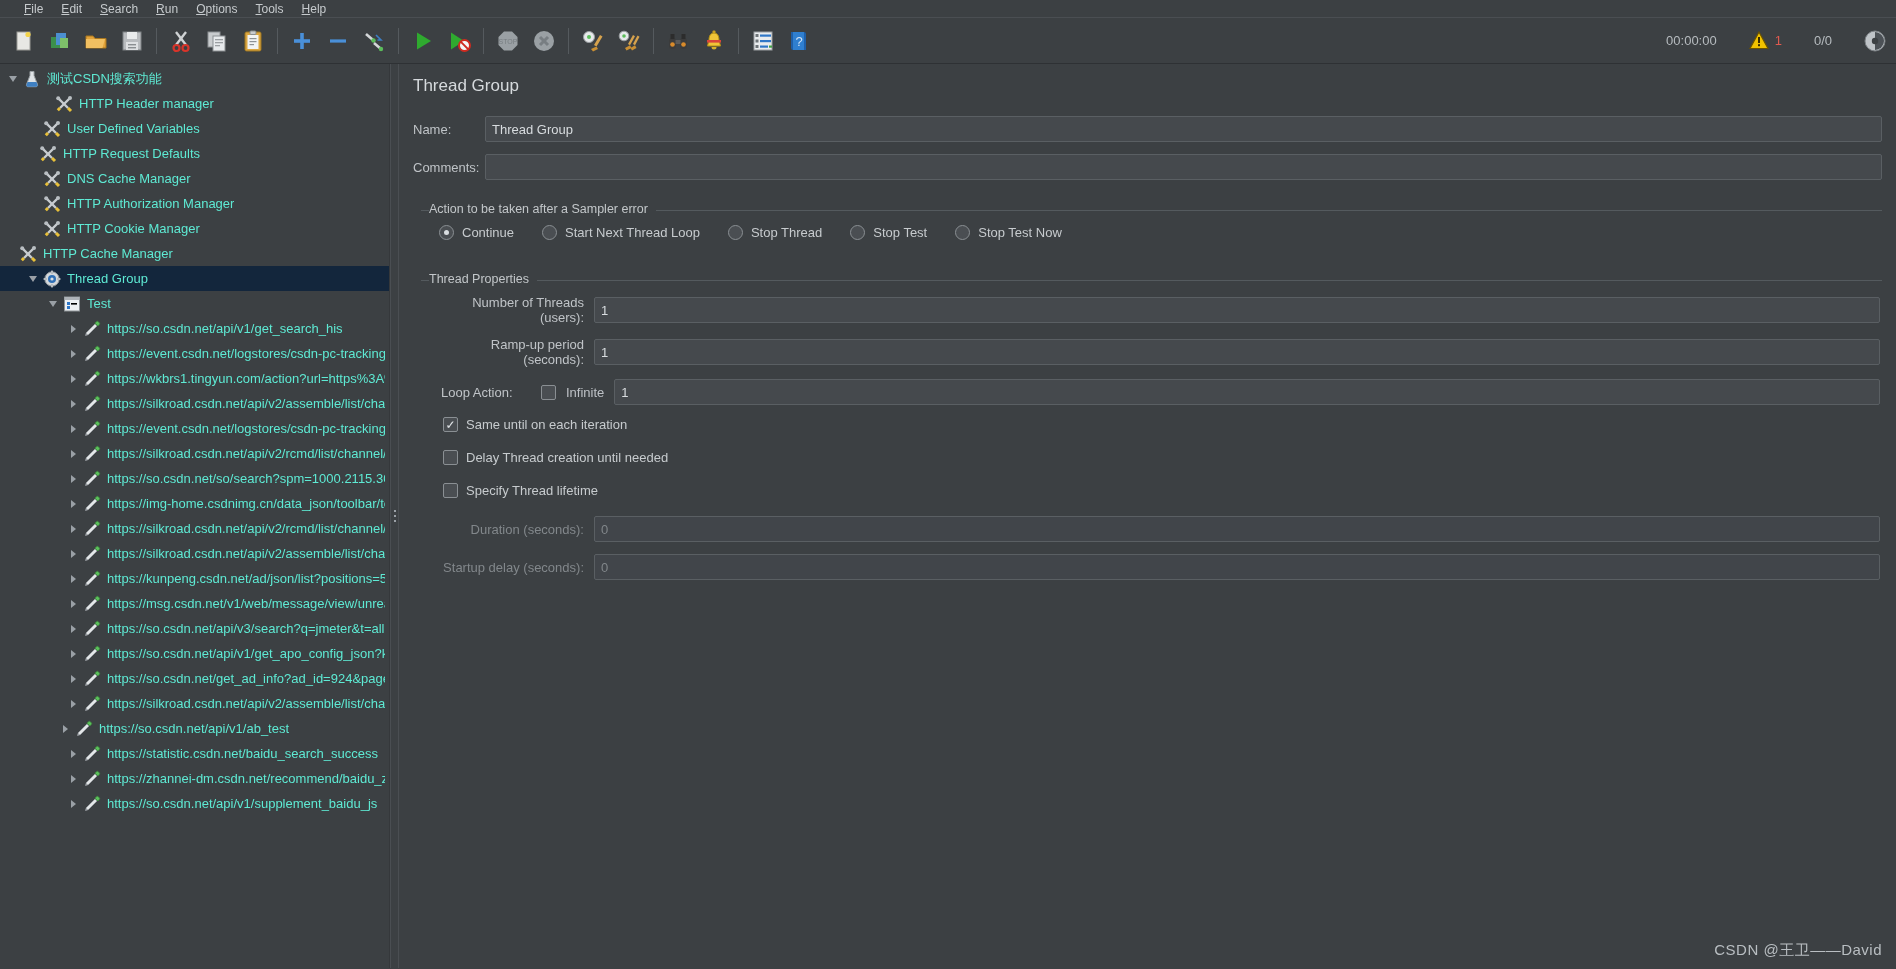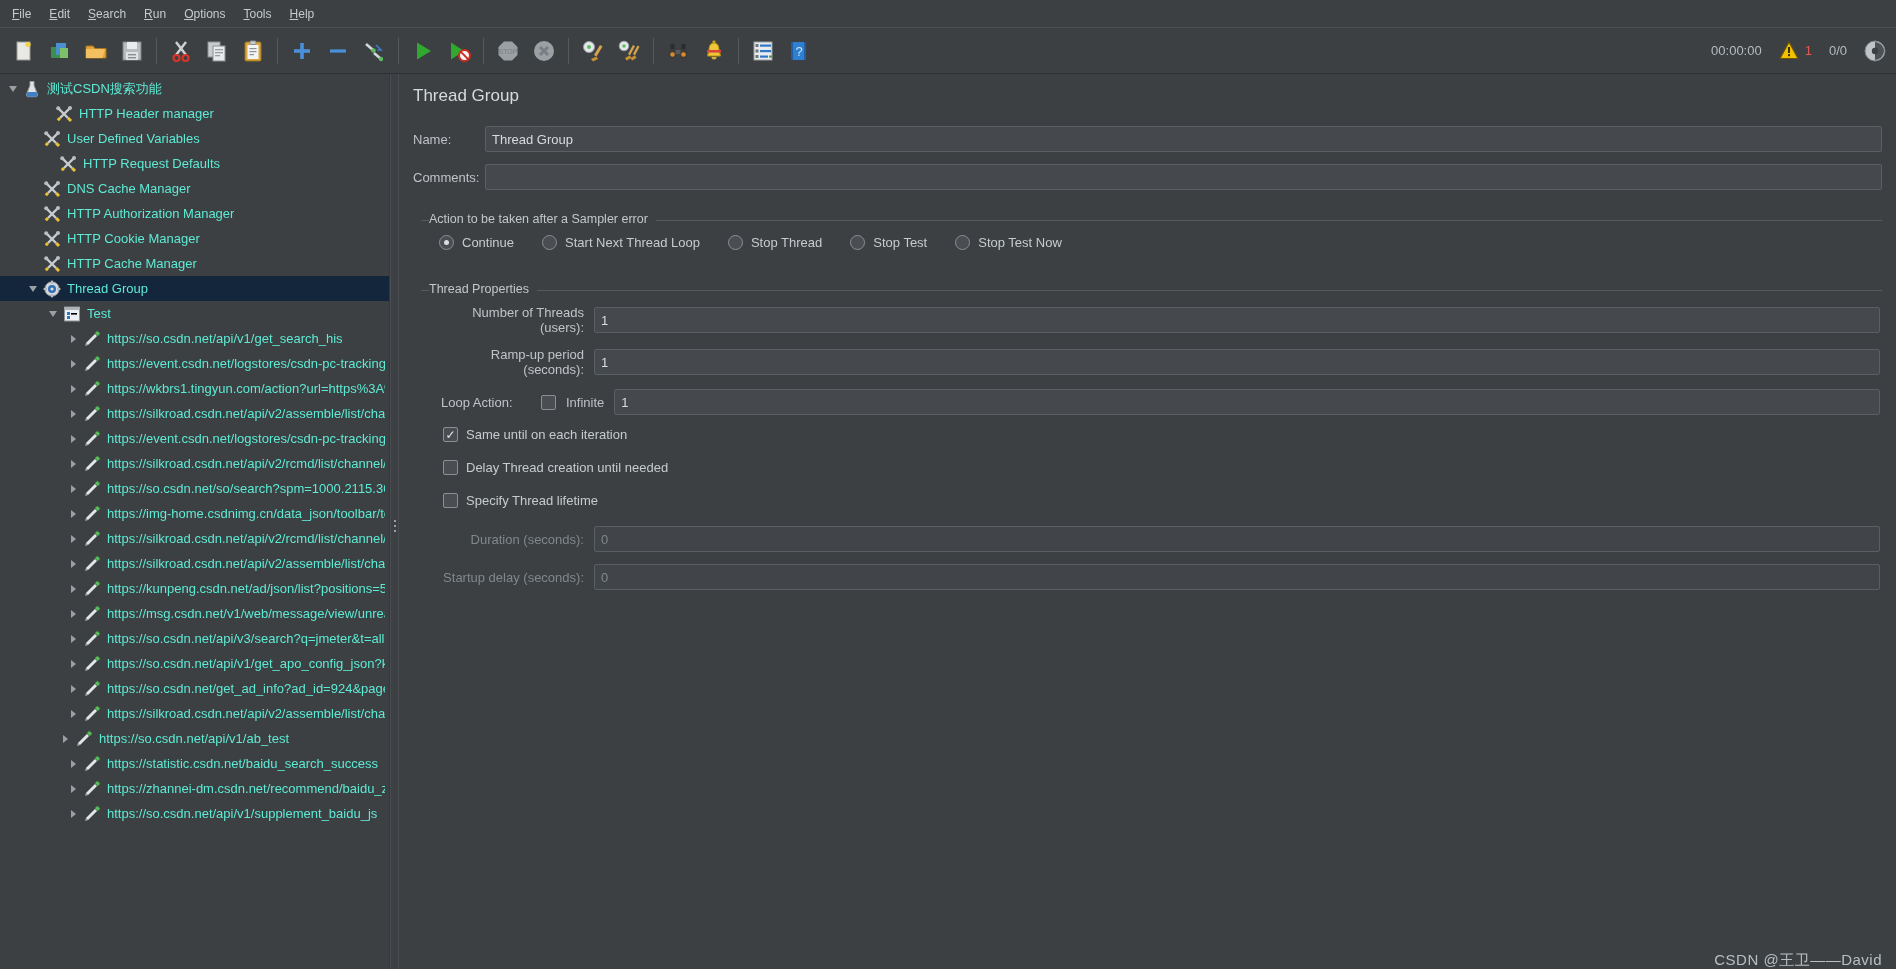--- a/index.html
+++ b/index.html
@@ -5,25 +5,25 @@
   * { box-sizing: border-box; margin: 0; padding: 0; }
   html, body {
     width: 1896px; height: 969px;
     background: #3c4043;
     font-family: "Liberation Sans", sans-serif;
     overflow: hidden;
     color: #bdc1c6;
   }
   
   .menubar {
-    height: 28px;
+    height: 18px;
     background: #3c4043;
     display: flex;
     align-items: center;
-    padding-left: 4px;
+    padding-left: 16px;
     gap: 2px;
     border-bottom: 1px solid #4a4e52;
   }
   .menu-item {
     font-size: 12px;
     color: #c6cacd;
     padding: 1px 8px;
     cursor: default;
     white-space: nowrap;
   }
@@ -49,21 +49,21 @@
   .tb-sep {
     width: 1px; height: 26px;
     background: #555a5e;
     margin: 0 6px;
     flex: 0 0 auto;
   }
   .tb-right {
     margin-left: auto;
     display: flex;
     align-items: center;
-    gap: 17px;
+    gap: 32px;
     padding-right: 4px;
     font-size: 13px;
     color: #b6bbbf;
   }
   .warn-wrap { display: flex; align-items: center; gap: 6px; }
   .warn-count { color: #e05a4f; font-size: 13px; }
 
   
   .main {
     display: flex;
@@ -563,21 +563,21 @@
               <line x1="3" y1="3" x2="13" y2="13" stroke="#c8ccd0" stroke-width="2.4"></line>
               <circle cx="3.2" cy="3.2" r="2" fill="#b9bec2"></circle>
               <path d="M13 13 l3 3" stroke="#e8c03a" stroke-width="3"></path>
               <line x1="15" y1="3" x2="5" y2="13" stroke="#c8ccd0" stroke-width="2.4"></line>
               <path d="M5 13 l-2.2 2.2" stroke="#e8c03a" stroke-width="3"></path>
               <circle cx="15" cy="3" r="2" fill="#b9bec2"></circle>
             </svg>
           </span>
           <span class="tree-label">User Defined Variables</span>
         </div>
-        <div class="tree-row" style="padding-left: 40px;">
+        <div class="tree-row" style="padding-left: 20px;">
           <span class="twisty"></span>
           <span class="ico">
             <svg width="18" height="18" viewBox="0 0 18 18">
               <line x1="3" y1="3" x2="13" y2="13" stroke="#c8ccd0" stroke-width="2.4"></line>
               <circle cx="3.2" cy="3.2" r="2" fill="#b9bec2"></circle>
               <path d="M13 13 l3 3" stroke="#e8c03a" stroke-width="3"></path>
               <line x1="15" y1="3" x2="5" y2="13" stroke="#c8ccd0" stroke-width="2.4"></line>
               <path d="M5 13 l-2.2 2.2" stroke="#e8c03a" stroke-width="3"></path>
               <circle cx="15" cy="3" r="2" fill="#b9bec2"></circle>
             </svg>
@@ -619,21 +619,21 @@
               <line x1="3" y1="3" x2="13" y2="13" stroke="#c8ccd0" stroke-width="2.4"></line>
               <circle cx="3.2" cy="3.2" r="2" fill="#b9bec2"></circle>
               <path d="M13 13 l3 3" stroke="#e8c03a" stroke-width="3"></path>
               <line x1="15" y1="3" x2="5" y2="13" stroke="#c8ccd0" stroke-width="2.4"></line>
               <path d="M5 13 l-2.2 2.2" stroke="#e8c03a" stroke-width="3"></path>
               <circle cx="15" cy="3" r="2" fill="#b9bec2"></circle>
             </svg>
           </span>
           <span class="tree-label">HTTP Cookie Manager</span>
         </div>
-        <div class="tree-row" style="padding-left: 24px;">
+        <div class="tree-row" style="">
           <span class="twisty"></span>
           <span class="ico">
             <svg width="18" height="18" viewBox="0 0 18 18">
               <line x1="3" y1="3" x2="13" y2="13" stroke="#c8ccd0" stroke-width="2.4"></line>
               <circle cx="3.2" cy="3.2" r="2" fill="#b9bec2"></circle>
               <path d="M13 13 l3 3" stroke="#e8c03a" stroke-width="3"></path>
               <line x1="15" y1="3" x2="5" y2="13" stroke="#c8ccd0" stroke-width="2.4"></line>
               <path d="M5 13 l-2.2 2.2" stroke="#e8c03a" stroke-width="3"></path>
               <circle cx="15" cy="3" r="2" fill="#b9bec2"></circle>
             </svg>

